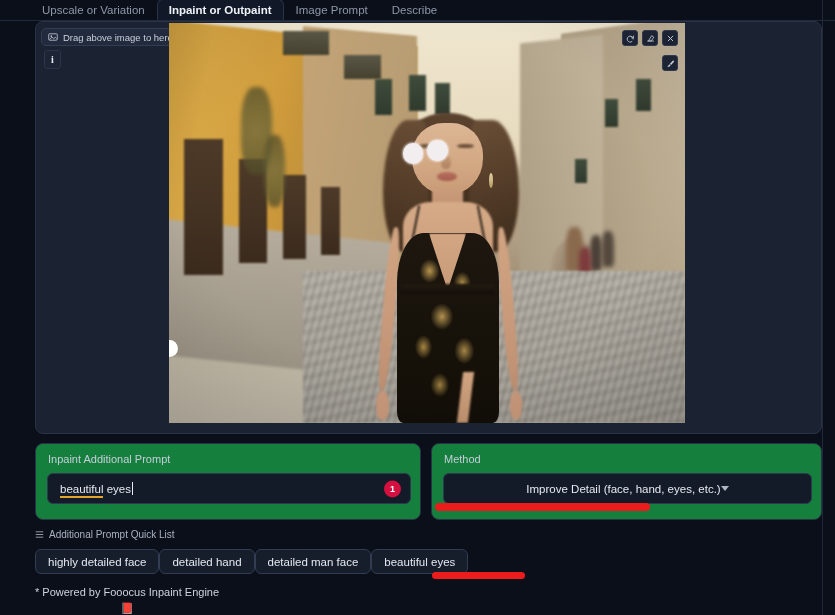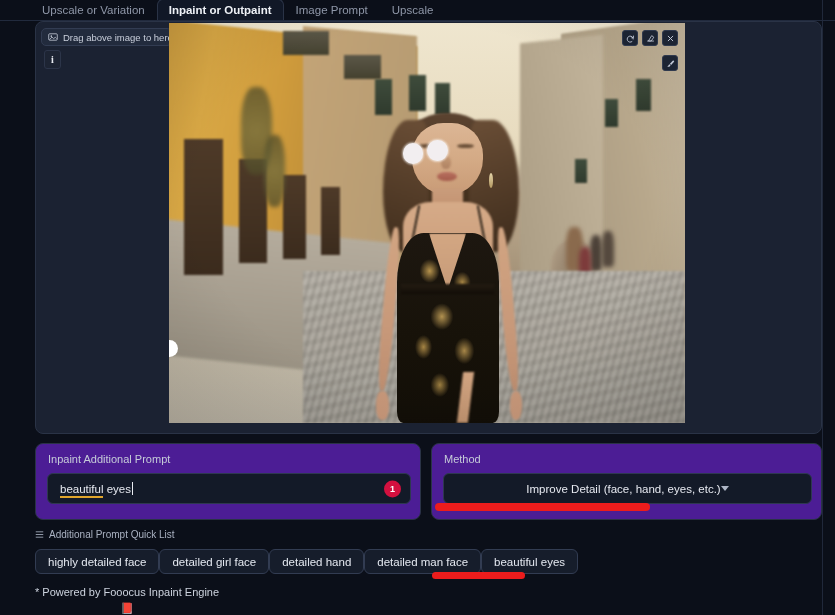--- a/index.html
+++ b/index.html
@@ -155,21 +155,21 @@
 
   
   .ctools{position:absolute;right:7px;top:7px;display:flex;gap:4px;}
   .ctool{width:14px;height:14px;background:#1c2433;border:1px solid #303a4e;border-radius:3px;
     display:flex;align-items:center;justify-content:center;cursor:pointer;}
   .ctool2{position:absolute;right:7px;top:32px;width:14px;height:14px;background:#1c2433;
     border:1px solid #303a4e;border-radius:3px;display:flex;align-items:center;justify-content:center;cursor:pointer;}
 
   
   .prow{position:absolute;left:35px;top:443px;width:787px;height:77px;}
-  .pbox{position:absolute;top:0;height:77px;background:#4c1d95;border:1px solid #2a3346;
+  .pbox{position:absolute;top:0;height:77px;background:#15803d;border:1px solid #2a3346;
     border-radius:8px;box-sizing:border-box;}
   .pbox.left{left:0;width:386px;}
   .pbox.right{left:396px;width:391px;}
   .plabel{position:absolute;left:12px;top:9px;font-size:11px;color:#c6ccd9;}
   .field{
     position:absolute;left:11px;top:29px;height:31px;
     background:#131a28;border:1px solid #2e3850;border-radius:6px;box-sizing:border-box;
     display:flex;align-items:center;padding:0 12px;font-size:11.5px;color:#e6e9f0;cursor:text;
   }
   .pbox.left .field{width:364px;}
@@ -208,21 +208,21 @@
 
 <div class="app">
 
   <div class="right-rule"></div>
 
   <div class="tabbar">
     <div class="tabs">
       <div class="tab">Upscale or Variation</div>
       <div class="tab active">Inpaint or Outpaint</div>
       <div class="tab">Image Prompt</div>
-      <div class="tab">Upscale</div>
+      <div class="tab">Describe</div>
     </div>
   </div>
   <div class="tabrule"></div>
 
   <div class="card">
 
     <div class="dragzone">
       <div class="dragpill">
         <svg width="10" height="10" viewBox="0 0 14 14">
           <rect x="1" y="2.5" width="12" height="9" rx="1.4" fill="none" stroke="#c9cfdb" stroke-width="1.1"></rect>
@@ -352,21 +352,20 @@
 
   <div class="qlabel">
     <svg width="9" height="9" viewBox="0 0 12 12">
       <path d="M1 2.4 H11 M1 6 H11 M1 9.6 H11" stroke="#aab2c2" stroke-width="1.1"></path>
     </svg>
     <span>Additional Prompt Quick List</span>
   </div>
 
   <div class="chips">
     <div class="chip">highly detailed face</div>
-    <div class="chip">detailed girl face</div>
     <div class="chip">detailed hand</div>
     <div class="chip">detailed man face</div>
     <div class="chip">beautiful eyes</div>
   </div>
 
   <div class="footer">
     <span>* Powered by Fooocus Inpaint Engine</span>
     <span>📕</span>
     <a>Document</a>
   </div>

